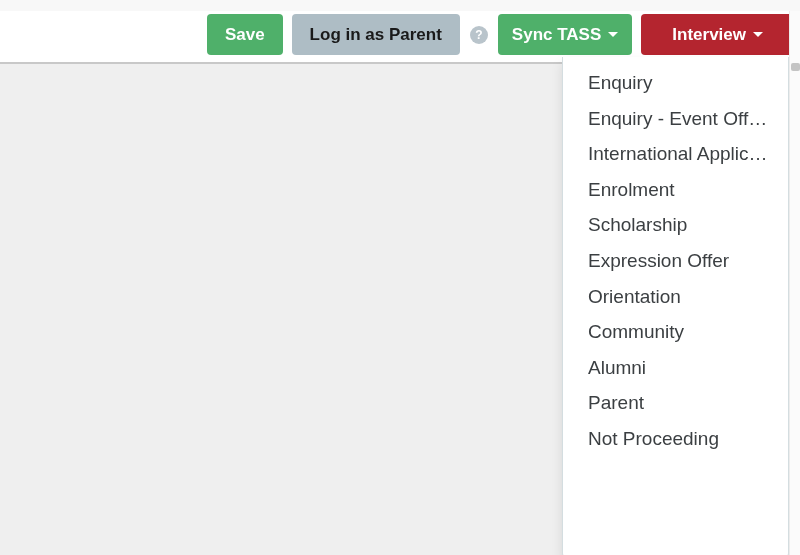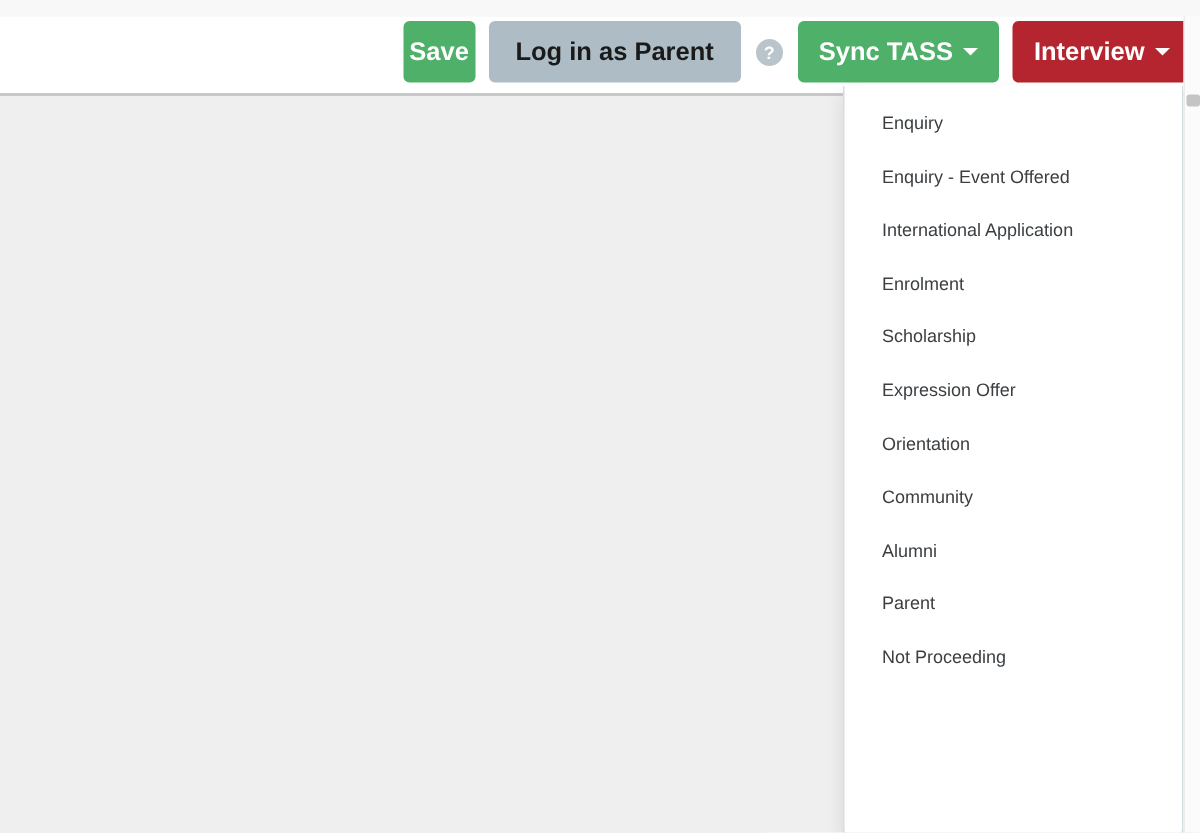--- a/index.html
+++ b/index.html
@@ -67,21 +67,21 @@
     font-size: 17px;
     font-weight: bold;
     line-height: 1;
     cursor: pointer;
     white-space: nowrap;
   }
 
   .btn-save {
     background: #4fb06a;
     color: #ffffff;
-    padding: 0 4px;
+    padding: 0 18px;
   }
 
   .btn-parent {
     background: #aebdc5;
     color: #1a1a1a;
     padding: 0 18px;
     margin-left: 9px;
   }
 
   .help-icon {
@@ -104,21 +104,21 @@
 
   .btn-sync {
     background: #4fb06a;
     color: #ffffff;
     padding: 0 14px;
   }
 
   .btn-interview {
     background: #b4252f;
     color: #ffffff;
-    padding: 0 14px;
+    padding: 0 31px;
     margin-left: 9px;
     margin-right: 4px;
   }
 
   .caret {
     display: inline-block;
     width: 0;
     height: 0;
     margin-left: 7px;
     border-left: 5px solid transparent;
@@ -149,21 +149,21 @@
     margin: 0;
     padding: 8px 0 0 0;
   }
 
   .dropdown-item {
     display: block;
     height: 35.6px;
     line-height: 35.6px;
     padding: 0 20px 0 25px;
     font-family: "Liberation Sans", sans-serif;
-    font-size: 12px;
+    font-size: 19px;
     color: #3b3f42;
     white-space: nowrap;
     overflow: hidden;
     text-overflow: ellipsis;
     cursor: pointer;
   }
 
   
   .page-scrollbar {
     position: absolute;

